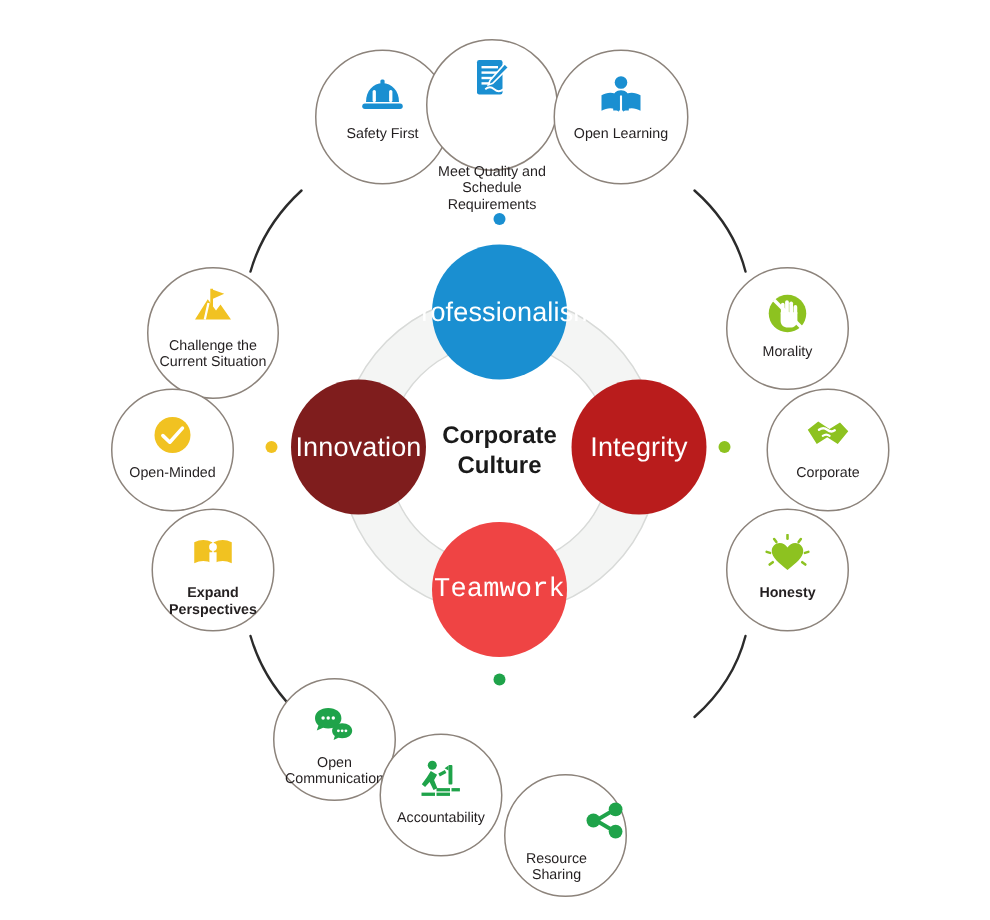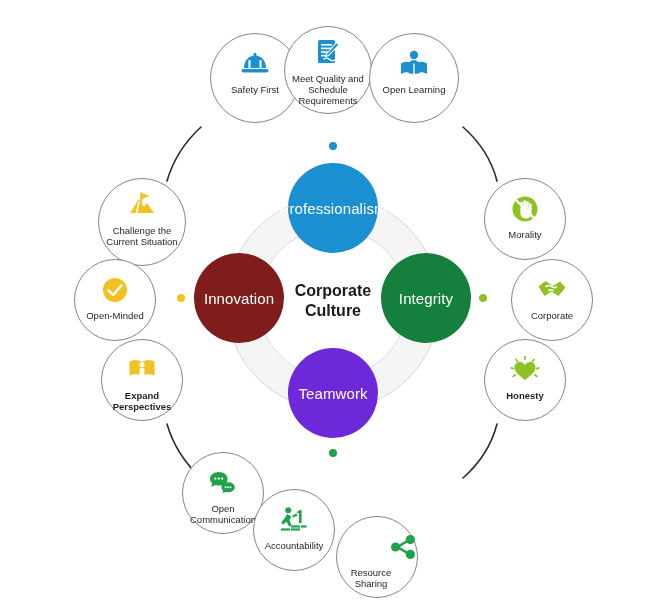--- a/index.html
+++ b/index.html
@@ -42,21 +42,21 @@
   }
   
   .pillar {
     position: absolute;
     border-radius: 50%;
     display: flex;
     align-items: center;
     justify-content: center;
     text-align: center;
     color: #ffffff;
-    font-size: 15px;
+    font-size: 18px;
     letter-spacing: .1px;
   }
   
   .center-label {
     position: absolute;
     width: 150px;
     text-align: center;
     font-size: 16px;
     font-weight: bold;
     color: #1a1a1a;
@@ -124,25 +124,25 @@
 
   <div class="center-label" style="left:258px; top:281px;">
     <div>Corporate</div>
     <div>Culture</div>
   </div>
 
   <div class="pillar" style="left:288px; top:163px; width:90px; height:90px; background:#1a8fd1;">
     <span>Professionalism</span>
   </div>
 
-  <div class="pillar" style="left:381px; top:253px; width:90px; height:90px; background:#15803d;">
+  <div class="pillar" style="left:381px; top:253px; width:90px; height:90px; background:#b91c1c;">
     <span>Integrity</span>
   </div>
 
-  <div class="pillar" style="left:288px; top:348px; width:90px; height:90px; background:#6d28d9;">
+  <div class="pillar" style="left:288px; top:348px; width:90px; height:90px; background:#ef4444;font-family:Liberation Mono, monospace;">
     <span>Teamwork</span>
   </div>
 
   <div class="pillar" style="left:194px; top:253px; width:90px; height:90px; background:#7f1d1d;">
     <span>Innovation</span>
   </div>
 
   <div class="dot" style="left:329px; top:142px; background:#1a8fd1;"></div>
   <div class="dot" style="left:479px; top:294px; background:#8dc220;"></div>
   <div class="dot" style="left:329px; top:449px; background:#1fa34a;"></div>
@@ -156,21 +156,21 @@
           <rect x="13.6" y="3" width="2.8" height="6" rx="1"></rect>
           <rect x="8.4" y="10" width="2.2" height="8" rx="1" fill="#ffffff"></rect>
           <rect x="19.4" y="10" width="2.2" height="8" rx="1" fill="#ffffff"></rect>
           <rect x="1.5" y="19" width="27" height="3.6" rx="1.8"></rect>
         </g>
       </svg>
     </span>
     <span class="sat-label">Safety First</span>
   </div>
 
-  <div class="sat tall" style="left:284px; top:26px; width:88px; height:88px;">
+  <div class="sat tall" style="left:284px; top:26px; width:88px; height:88px;gap:36px;">
     <span class="sat-icon">
       <svg width="26" height="30" viewBox="0 0 26 30">
         <rect x="3" y="2" width="17" height="23" rx="1.5" fill="#1a8fd1"></rect>
         <g fill="#ffffff">
           <rect x="6" y="6" width="11" height="1.6"></rect>
           <rect x="6" y="9.6" width="11" height="1.6"></rect>
           <rect x="6" y="13.2" width="7.5" height="1.6"></rect>
           <rect x="6" y="16.8" width="5.5" height="1.6"></rect>
         </g>
         <path d="M21.5 4.5 L24 7 L13.5 17.5 L10.6 18.6 L11.7 15.7 Z" fill="#1a8fd1" stroke="#ffffff" stroke-width="1.1"></path>

